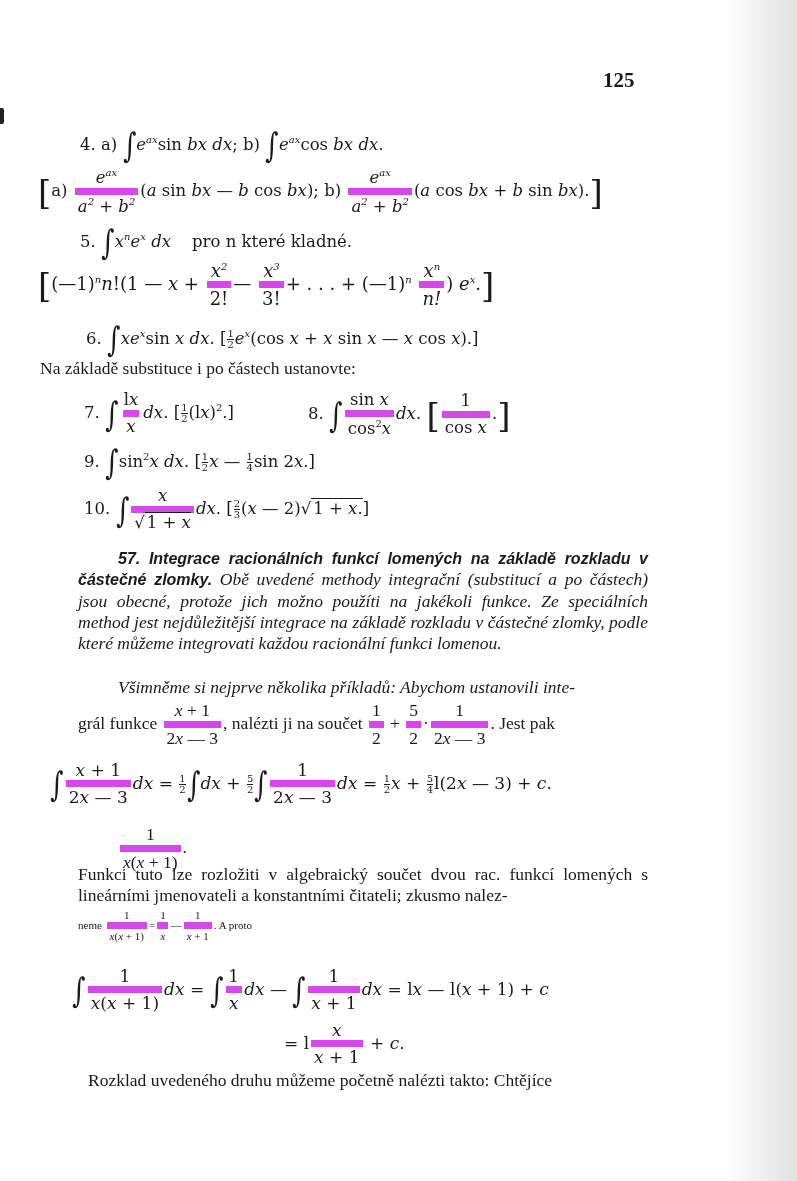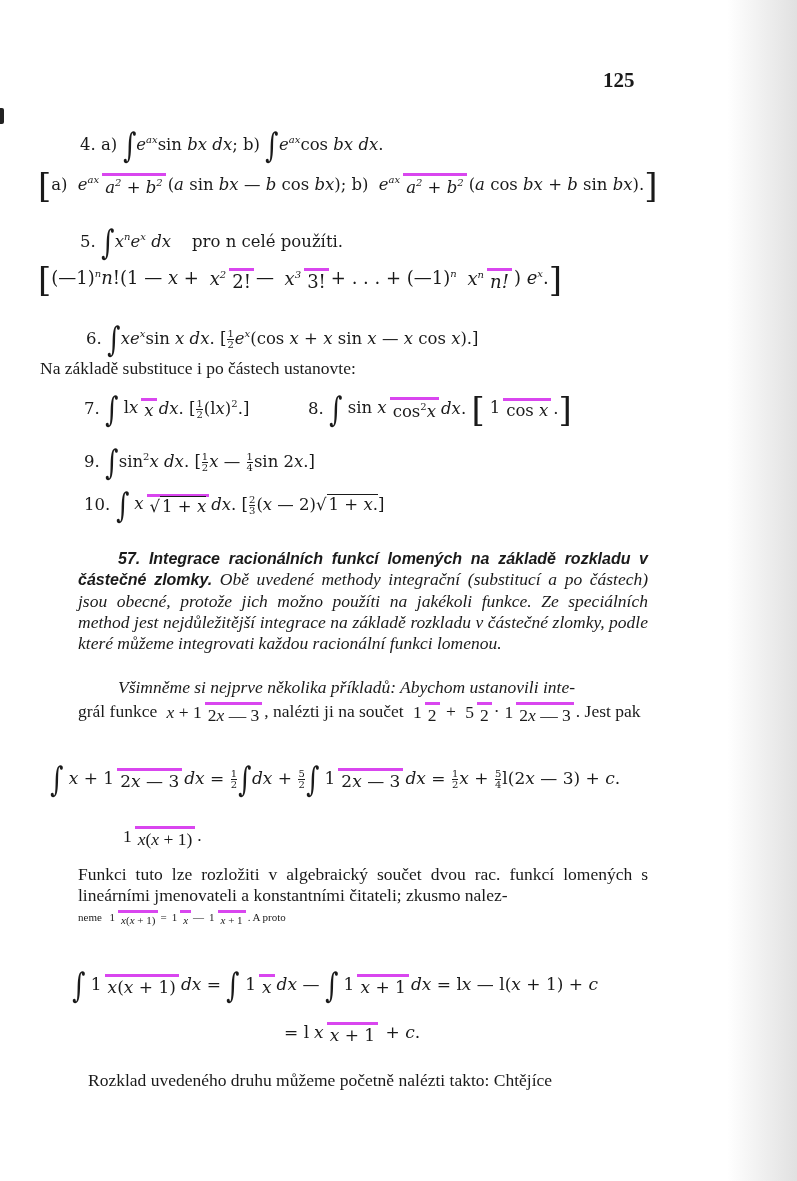--- a/index.html
+++ b/index.html
@@ -18,23 +18,23 @@
     position: absolute; left: 0; top: 108px; width: 4px; height: 16px; background: #222;
     border-radius: 0 2px 2px 0;
   }
   .pagenum {
     position: absolute; top: 68px; left: 603px;
     font-family: "Liberation Serif", serif; font-weight: bold; font-size: 21px;
   }
   .line { position: absolute; white-space: nowrap; font-size: 16.5px; line-height: 1; }
   .m { font-style: italic; }
   .int { font-size: 34px; font-style: italic; display: inline-block; transform: scaleX(0.75); vertical-align: middle; line-height: 1; margin: 0 -2px; }
-  .frac { display: inline-flex; flex-direction: row; align-items: center; vertical-align: middle; margin: 0 2px; }
+  .frac { display: inline-flex; flex-direction: column; align-items: center; vertical-align: middle; margin: 0 2px; }
   .frac .num { padding: 0 3px 1px 3px; }
-  .frac .den { border-top: 3px solid #d946ef; padding: 2px 3px 0 3px; }
+  .frac .den { border-top: 7px solid #d946ef; padding: 2px 3px 0 3px; }
   .sfrac { display: inline-flex; flex-direction: column; align-items: center; vertical-align: middle; font-size: 10px; line-height: 1; margin: 0 1px; }
   .sfrac .den { border-top: 1px solid #1a1a1a; }
   .big-br { font-size: 34px; vertical-align: middle; line-height: 1; font-weight: 300; }
   sup { font-size: 10px; vertical-align: 7px; }
   .bold-sans { font-family: "Liberation Sans", sans-serif; font-weight: bold; font-size: 16px; }
   .para { position: absolute; left: 78px; width: 570px; font-family: "Liberation Serif", serif; font-size: 17.5px; line-height: 21.3px; text-align: justify; }
   .indent { text-indent: 40px; font-style: italic; }
   .sqrt { border-top: 1px solid #1a1a1a; padding-left: 2px; }
 </style>
 </head>
@@ -60,21 +60,21 @@
     </span>(<span class="m">a</span> sin <span class="m">bx</span> — <span class="m">b</span> cos <span class="m">bx</span>); b)
   <span class="frac">
       <span class="num m">e<sup>ax</sup></span>
       <span class="den m">a<sup>2</sup> + b<sup>2</sup></span>
     </span>(<span class="m">a</span> cos <span class="m">bx</span> + <span class="m">b</span> sin <span class="m">bx</span>).<span class="big-br">]</span>
 </div>
 
 <div class="line" style="top:225px;left:80px;">
   <span>5.</span>
   <span class="int">∫</span><span class="m">x<sup>n</sup>e<sup>x</sup> dx</span>&nbsp;&nbsp;&nbsp;
-  <span>pro n celé použíti.</span>
+  <span>pro n které kladné.</span>
 </div>
 <div class="line" style="top:262px;left:38px;font-size:18px;">
   <span class="big-br">[</span>(—1)<sup class="m">n</sup><span class="m">n</span>!(1 — <span class="m">x</span> +
   <span class="frac">
       <span class="num m">x<sup>2</sup></span>
       <span class="den">2!</span>
     </span>—
   <span class="frac">
       <span class="num m">x<sup>3</sup></span>
       <span class="den">3!</span>

